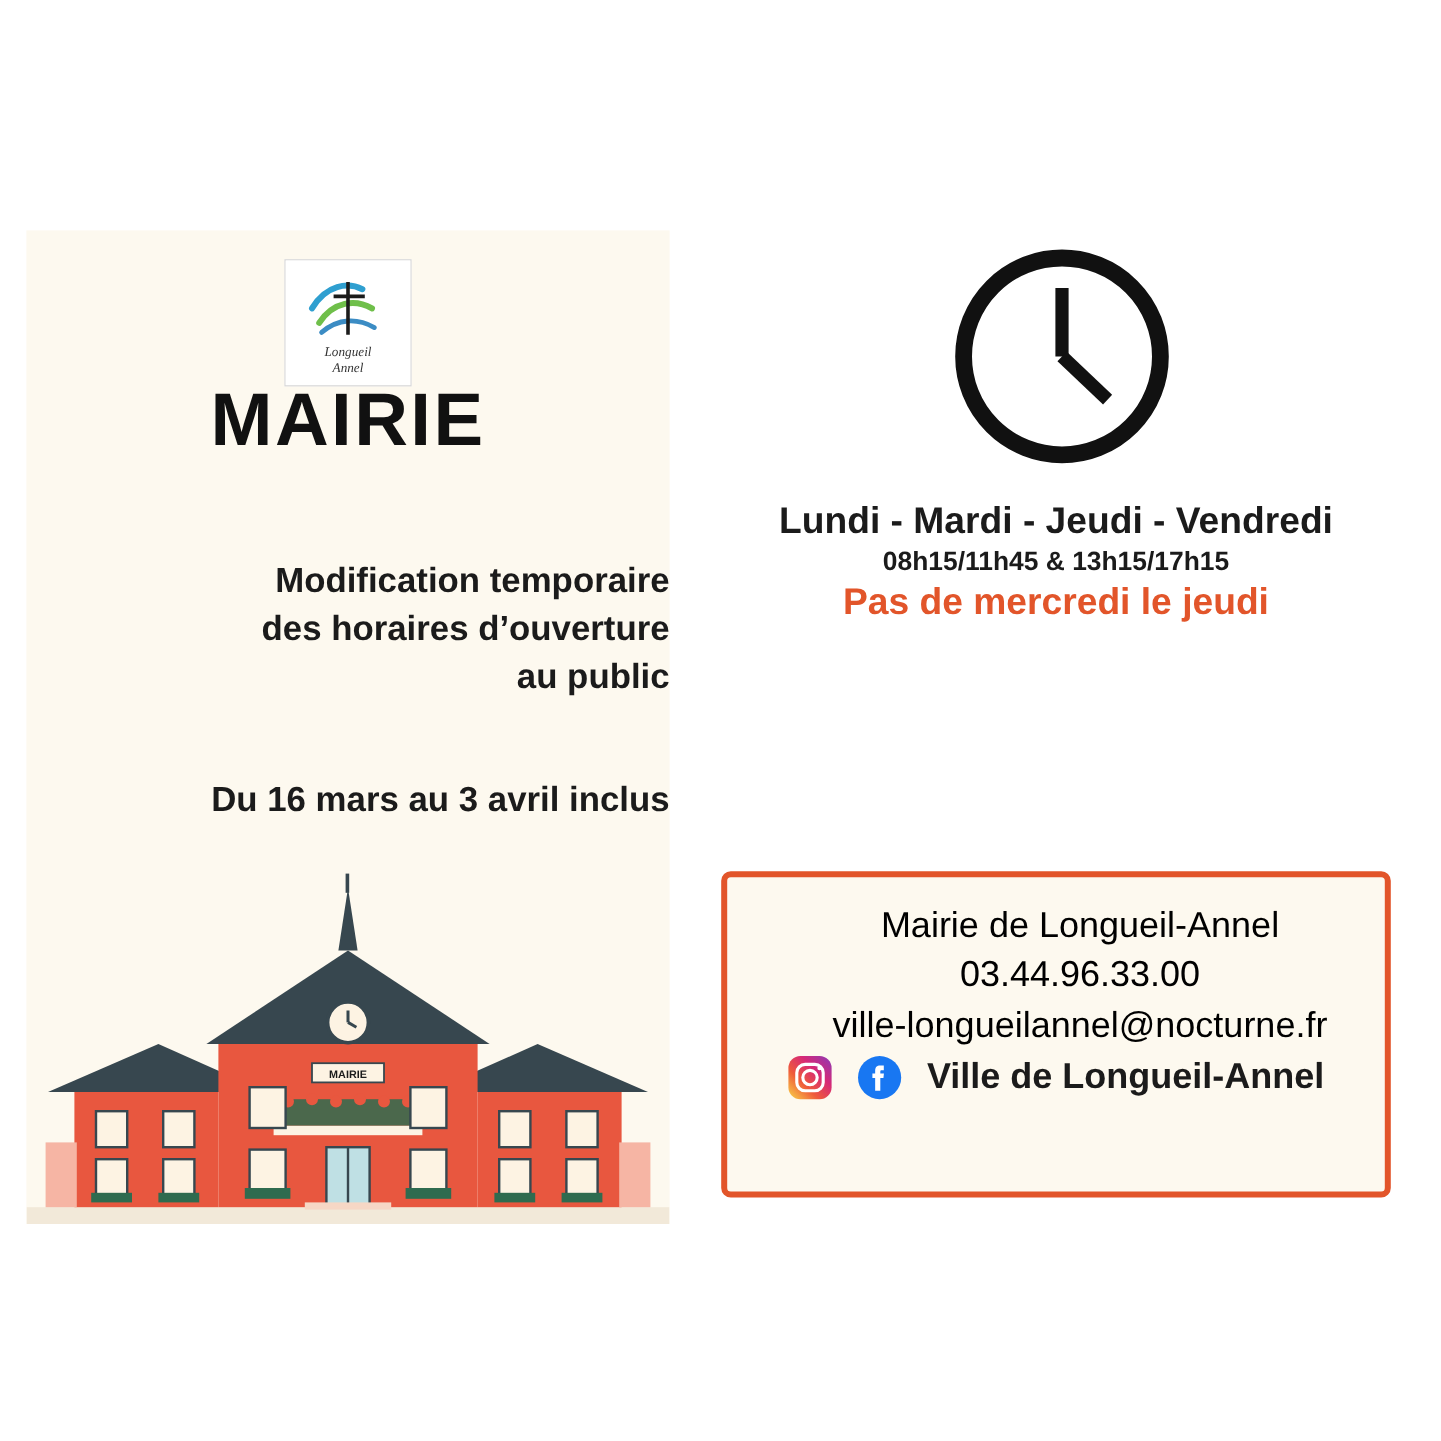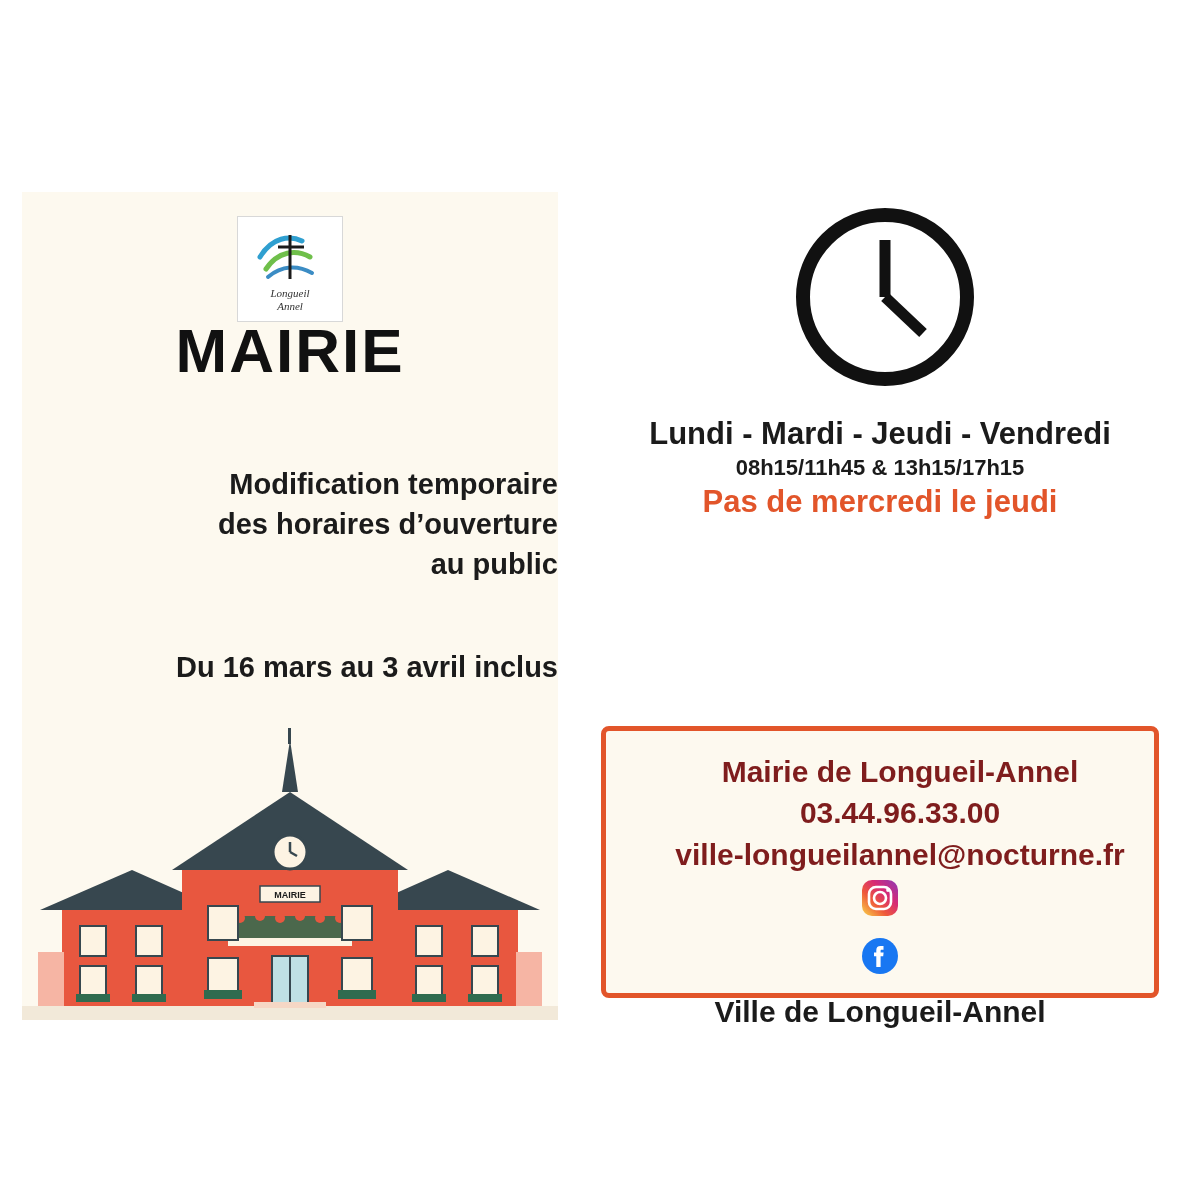--- a/index.html
+++ b/index.html
@@ -160,36 +160,35 @@
     width: 558px;
     height: 272px;
     border: 5px solid #e2552a;
     border-radius: 8px;
     background: #fdf9ef;
     box-sizing: border-box;
     text-align: center;
   }
   .contact-line {
     font-size: 30px;
-    font-weight: bold;
+    font-weight: normal;
     line-height: 1.38;
-    color: #7f1d1d;
+    color: #000000;
     white-space: nowrap;
     padding-left: 40px;
   }
   .contact-lines {
     padding-top: 20px;
   }
   .social-line {
     display: flex;
     align-items: center;
     justify-content: center;
     gap: 20px;
     margin-top: 4px;
-    flex-direction: column;
   }
   .social-line .social-text {
     font-size: 30px;
     font-weight: bold;
     color: #1b1b1b;
     white-space: nowrap;
   }
   .ig-icon, .fb-icon {
     width: 38px;
     height: 38px;

